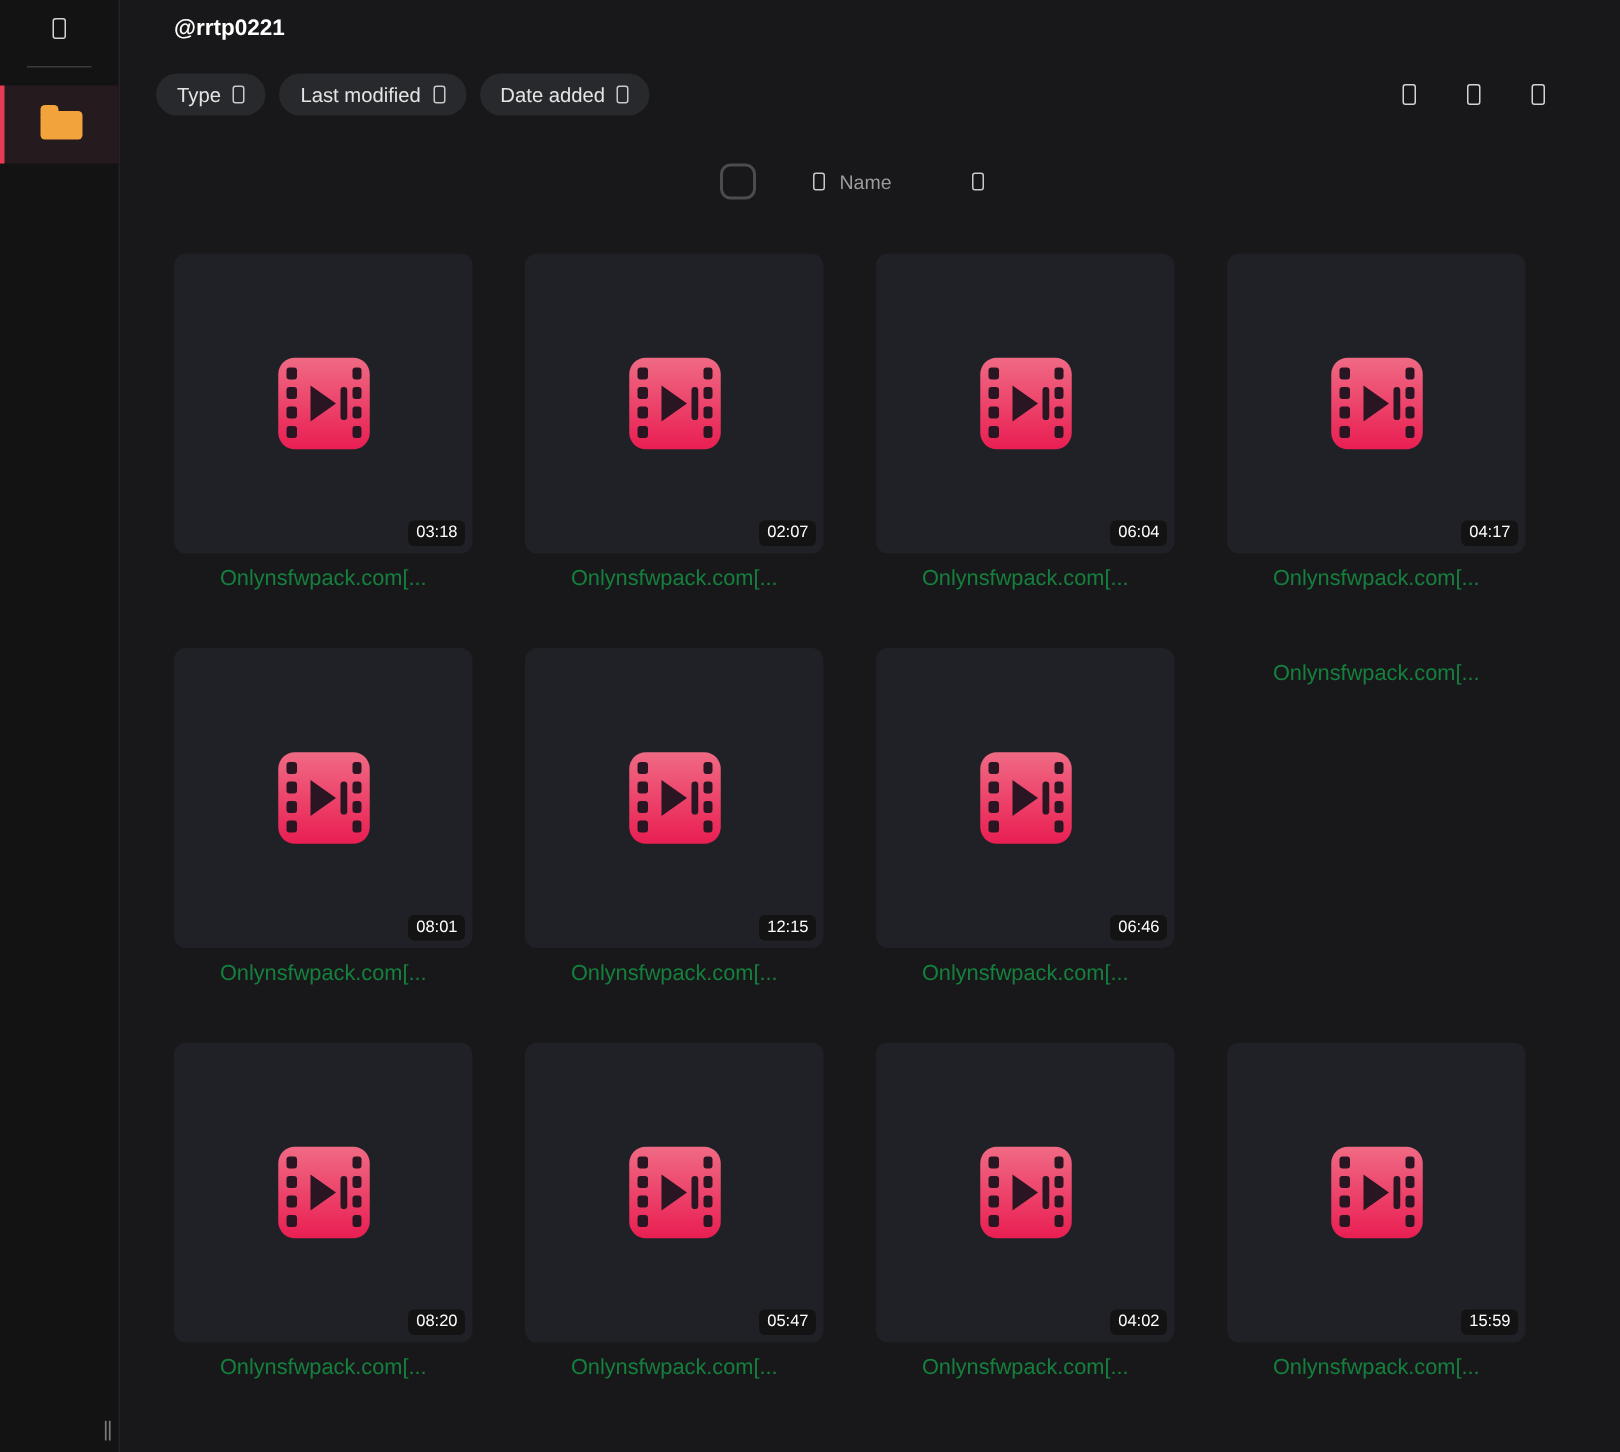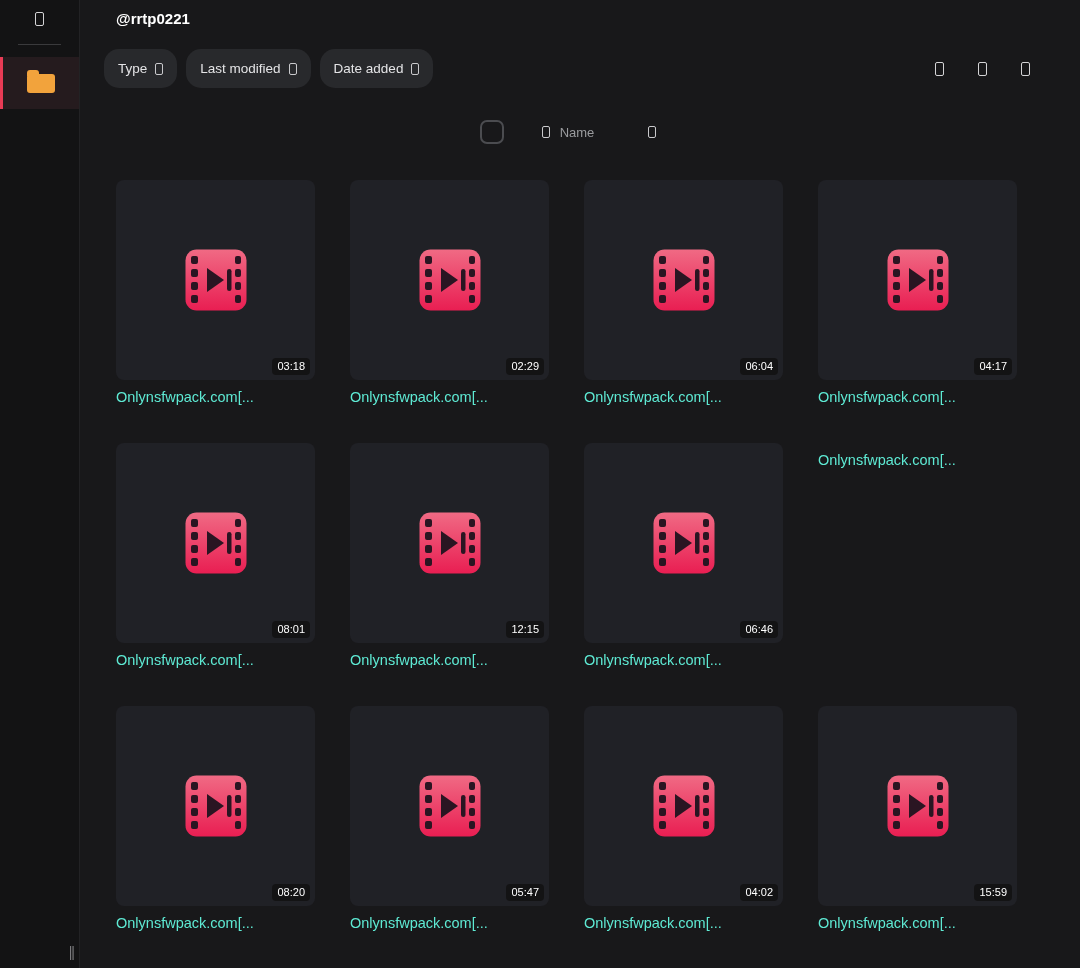--- a/index.html
+++ b/index.html
@@ -47,21 +47,21 @@
     display:inline-block;width:9px;height:14px;border:1px solid #d4d4d6;
     border-radius:2px;flex-shrink:0;
   }
   .tofu.sm{width:8px;height:12px;border-color:#c9c9cc;}
   
   .main{flex:1;padding:0 48px 0 24px;position:relative;min-width:0;}
   .page-title{margin:10px 0 0 12px;font-size:15px;font-weight:bold;color:#ffffff;}
   .controls-row{display:flex;align-items:center;justify-content:space-between;margin-top:22px;}
   .chips{display:flex;gap:9px;}
   .chip{
-    height:39px;padding:0 14px;background:#28292c;border:none;border-radius:15px;
+    height:28px;padding:0 14px;background:#28292c;border:none;border-radius:15px;
     color:#e4e4e6;font-size:13.5px;display:flex;align-items:center;gap:8px;cursor:pointer;
     font-family:inherit;
   }
   .toolbar-icons{display:flex;align-items:center;gap:34px;margin-right:2px;}
   .toolbar-icons .tofu{cursor:pointer;}
   
   .list-header{display:flex;align-items:center;margin-top:32px;height:24px;justify-content:center;}
   .checkbox{
     width:24px;height:24px;border:2px solid #4b4c50;border-radius:7px;background:transparent;
     cursor:pointer;flex-shrink:0;
@@ -80,21 +80,21 @@
     width:199px;height:200px;background:var(--card-bg);border-radius:8px;
     position:relative;display:flex;align-items:center;justify-content:center;
   }
   .vicon{display:block;}
   .badge{
     position:absolute;right:5px;bottom:5px;
     background:rgba(18,18,18,0.92);border-radius:4px;
     color:#ffffff;font-size:11px;line-height:1;padding:3px 5px;
   }
   .file-name{
-    margin-top:9px;color:#5eead4;font-size:14.5px;
+    margin-top:9px;text-align:center;color:#15803d;font-size:14.5px;
     white-space:nowrap;overflow:hidden;
   }
 </style>
 </head>
 <body>
 
 <svg width="0" height="0" style="position:absolute" aria-hidden="true">
   <defs>
     <linearGradient id="vgrad" x1="0" y1="0" x2="0" y2="1">
       <stop offset="0" style="stop-color:var(--icon-gradient-top,#f06a84)"></stop>
@@ -172,21 +172,21 @@
         <span class="badge">03:18</span>
       </div>
       <div class="file-name">Onlynsfwpack.com[...</div>
     </div>
 
     <div class="item">
       <div class="card">
         <svg class="vicon" width="64" height="64" viewBox="0 0 64 64">
             <use href="#video-icon"></use>
           </svg>
-        <span class="badge">02:29</span>
+        <span class="badge">02:07</span>
       </div>
       <div class="file-name">Onlynsfwpack.com[...</div>
     </div>
 
     <div class="item">
       <div class="card">
         <svg class="vicon" width="64" height="64" viewBox="0 0 64 64">
             <use href="#video-icon"></use>
           </svg>
         <span class="badge">06:04</span>

